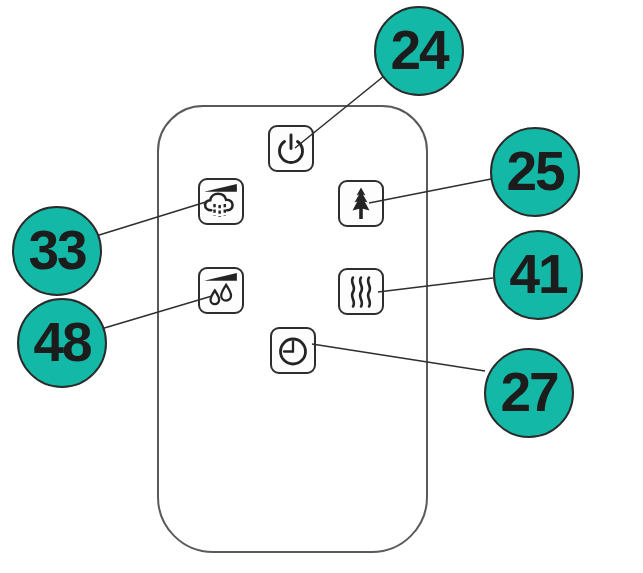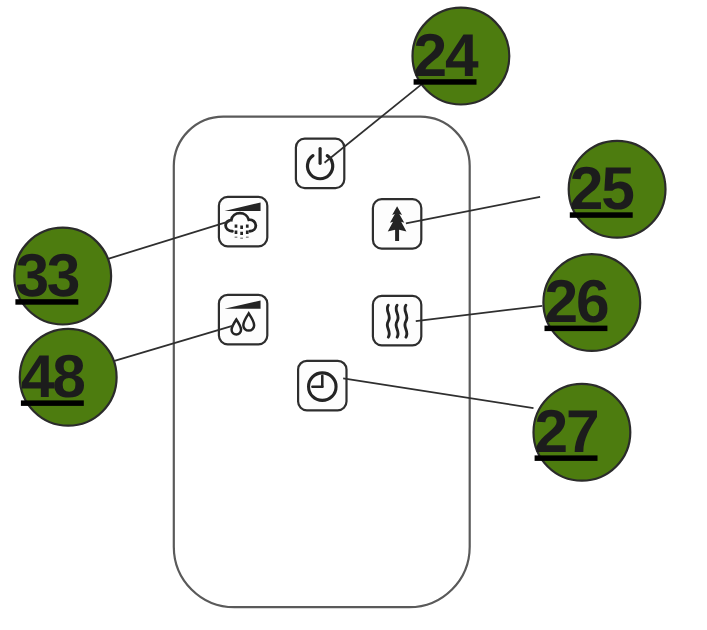--- a/index.html
+++ b/index.html
@@ -55,37 +55,36 @@
     z-index: 3;
     pointer-events: none;
   }
   
   .callout-circle {
     position: absolute;
     width: 86px;
     height: 86px;
     border: 2.5px solid #2b2b2b;
     border-radius: 50%;
-    background: #4d7c0f;
+    background: #14b8a6;
     display: flex;
     align-items: center;
-    justify-content: flex-start;
+    justify-content: center;
     z-index: 4;
-    text-decoration: underline;
   }
   .callout-circle .num {
     font-size: 55px;
     font-weight: 700;
     color: #1c1c1c;
     letter-spacing: -2px;
     line-height: 1;
     transform: translateY(-1px);
   }
   #callout-24 { left: 374px; top: 6px;  }
-  #callout-25 { left: 516px; top: 127px; }
+  #callout-25 { left: 490px; top: 127px; }
   #callout-26 { left: 493px; top: 230px; }
   #callout-27 { left: 484px; top: 348px; }
   #callout-28 { left: 17px;  top: 298px; }
   #callout-29 { left: 12px;  top: 206px; }
 </style>
 </head>
 <body>
 
 <div id="canvas">
 
@@ -147,21 +146,21 @@
     <line x1="96" y1="236" x2="209" y2="201" stroke="#2f2f2f" stroke-width="1.6"></line>
   </svg>
 
   <div class="callout-circle" id="callout-24">
     <span class="num">24</span>
   </div>
   <div class="callout-circle" id="callout-25">
     <span class="num">25</span>
   </div>
   <div class="callout-circle" id="callout-26">
-    <span class="num">26</span>
+    <span class="num">41</span>
   </div>
   <div class="callout-circle" id="callout-27">
     <span class="num">27</span>
   </div>
   <div class="callout-circle" id="callout-28">
     <span class="num">48</span>
   </div>
   <div class="callout-circle" id="callout-29">
     <span class="num">33</span>
   </div>

